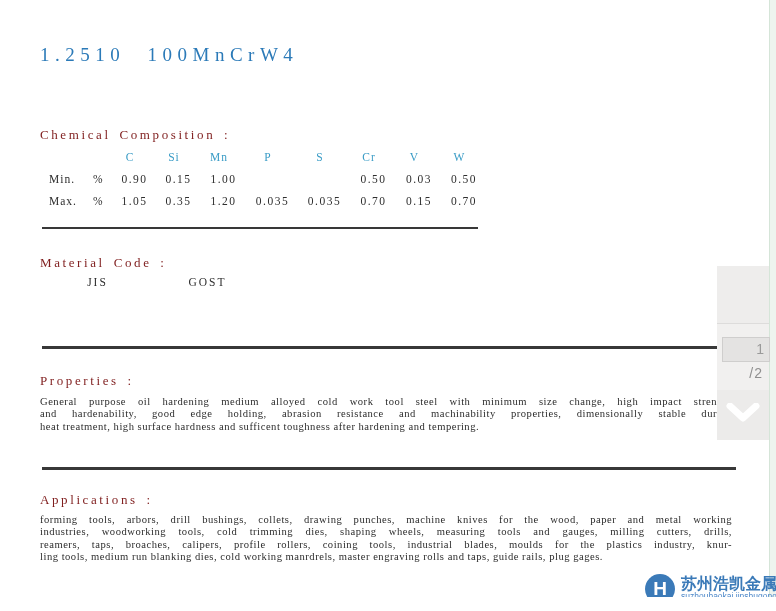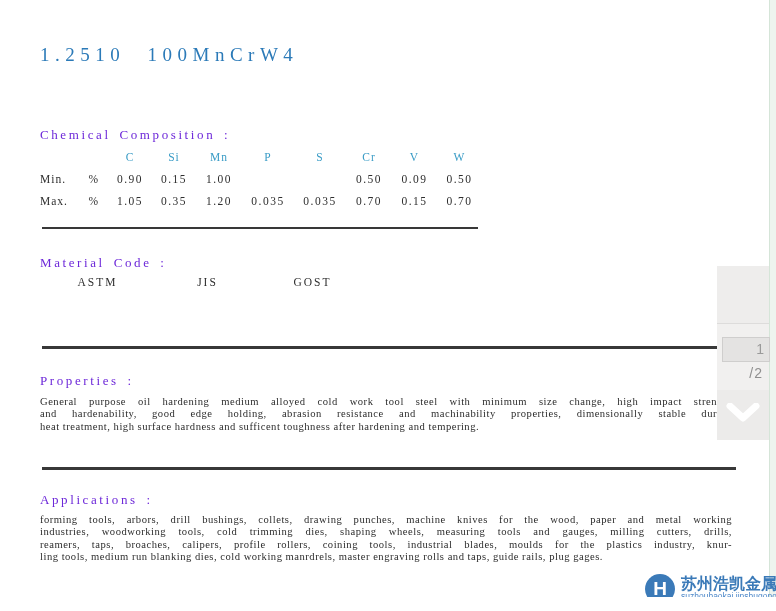--- a/index.html
+++ b/index.html
@@ -4,34 +4,34 @@
 <style>
   html,body{margin:0;padding:0;background:#fff;}
   .page{position:relative;width:776px;height:597px;background:#ffffff;overflow:hidden;
         font-family:"Liberation Serif","DejaVu Serif",serif;color:#2c2c2c;}
 
   
   .doc-title{position:absolute;left:40px;top:44px;font-size:19px;color:#2b7ab8;
              letter-spacing:5.5px;word-spacing:12px;white-space:nowrap;}
 
   
-  .sec-head{position:absolute;font-size:13px;color:#6d28d9;letter-spacing:2.6px;word-spacing:3px;white-space:nowrap;}
+  .sec-head{position:absolute;font-size:13px;color:#7f1d1d;letter-spacing:2.6px;word-spacing:3px;white-space:nowrap;}
   .h-chem{left:40px;top:127px;}
   .h-mat{left:40px;top:255px;}
   .h-prop{left:40px;top:373px;}
   .h-app{left:40px;top:492px;}
 
   
   .chem-table{position:absolute;left:40px;top:146px;width:442px;}
   .chem-row{display:grid;grid-template-columns:40px 28px 44px 44px 46px 52px 52px 46px 45px 45px;
             height:22px;align-items:center;font-size:11.5px;}
   .chem-row .cell{text-align:center;letter-spacing:1.5px;}
   .chem-row .lbl{text-align:left;letter-spacing:1px;}
   .chem-row .head{color:#3a9cc6;letter-spacing:1px;}
-  .chem-row .val,.chem-row .unit,.chem-row .lbl{color:#2e2e2e;}
+  .chem-row .val,.chem-row .unit,.chem-row .lbl{color:#2e2e2e;margin-left:9px;}
 
   
   .rule{position:absolute;background:#383838;}
   .rule1{left:42px;top:227px;width:436px;height:2px;}
   .rule2{left:42px;top:346px;width:680px;height:3px;z-index:1;}
   .rule3{left:42px;top:467px;width:694px;height:3px;}
   .bottom-bar{position:absolute;left:45px;top:604px;width:690px;height:5px;background:#141414;}
 
   
   .mat-table{position:absolute;left:40px;top:276px;width:450px;}
@@ -101,21 +101,21 @@
       </div>
       <div class="chem-row">
         <span class="cell lbl">Min.</span>
         <span class="cell unit">%</span>
         <span class="cell val">0.90</span>
         <span class="cell val">0.15</span>
         <span class="cell val">1.00</span>
         <span class="cell val"></span>
         <span class="cell val"></span>
         <span class="cell val">0.50</span>
-        <span class="cell val">0.09</span>
+        <span class="cell val">0.03</span>
         <span class="cell val">0.50</span>
       </div>
       <div class="chem-row">
         <span class="cell lbl">Max.</span>
         <span class="cell unit">%</span>
         <span class="cell val">1.05</span>
         <span class="cell val">0.35</span>
         <span class="cell val">1.20</span>
         <span class="cell val">0.035</span>
         <span class="cell val">0.035</span>
@@ -124,21 +124,20 @@
         <span class="cell val">0.70</span>
       </div>
     </div>
 
   <div class="rule rule1"></div>
 
   <div class="sec-head h-mat">Material Code :</div>
 
   <div class="mat-table">
       <div class="mat-row mat-head">
-        <span class="mcell mhead">ASTM</span>
         <span class="mcell mhead">JIS</span>
         <span class="mcell mhead">GOST</span>
       </div>
     </div>
 
   <div class="rule rule2"></div>
 
   <div class="sec-head h-prop">Properties :</div>
 
   <div class="para p-prop">

